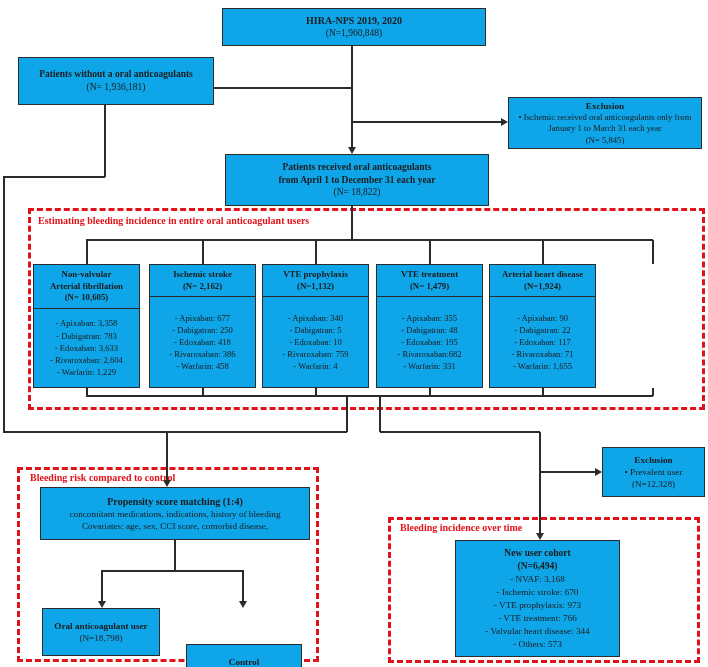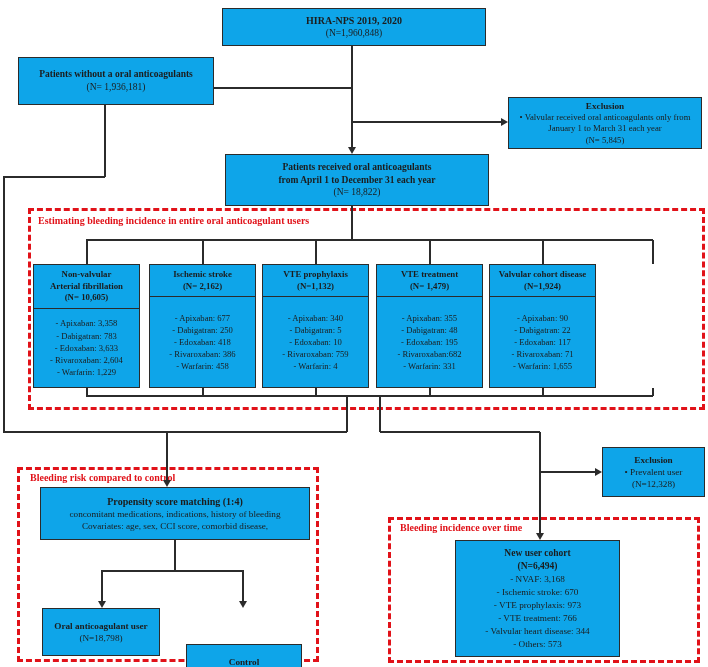--- a/index.html
+++ b/index.html
@@ -85,21 +85,21 @@
     <div class="fs95">(N=1,960,848)</div>
   </div>
 
   <div class="box" style="left:10px;top:57px;width:196px;height:48px;margin-left:8px;">
     <div class="b fs95">Patients without a oral anticoagulants</div>
     <div class="fs95">(N= 1,936,181)</div>
   </div>
 
   <div class="box" style="left:508px;top:97px;width:194px;height:52px;padding:2px;">
     <div class="b fs92">Exclusion</div>
-    <div class="fs87">• Valvular received oral anticoagulants only from</div>
+    <div class="fs87">• Ischemic received oral anticoagulants only from</div>
     <div class="fs87">January 1 to March 31 each year</div>
     <div class="fs87">(N= 5,845)</div>
   </div>
 
   <div class="box" style="left:225px;top:154px;width:264px;height:52px;">
     <div class="b fs95">Patients received oral anticoagulants</div>
     <div class="b fs95">from April 1 to December 31 each year</div>
     <div class="fs95">(N= 18,822)</div>
   </div>
 
@@ -143,21 +143,21 @@
       <div>(N= 1,479)</div>
     </div>
     <div class="drugs pre">- Apixaban: 355
 - Dabigatran: 48
 - Edoxaban: 195
 - Rivaroxaban:682
 - Warfarin: 331</div>
   </div>
   <div class="box ibox" style="left:489px;width:107px;">
     <div class="hd">
-      <div class="pre">Valvular cohort disease</div>
+      <div class="pre">Arterial heart disease</div>
       <div>(N=1,924)</div>
     </div>
     <div class="drugs pre">- Apixaban: 90
 - Dabigatran: 22
 - Edoxaban: 117
 - Rivaroxaban: 71
 - Warfarin: 1,655</div>
   </div>
 
   <div class="box" style="left:40px;top:487px;width:270px;height:53px;">

